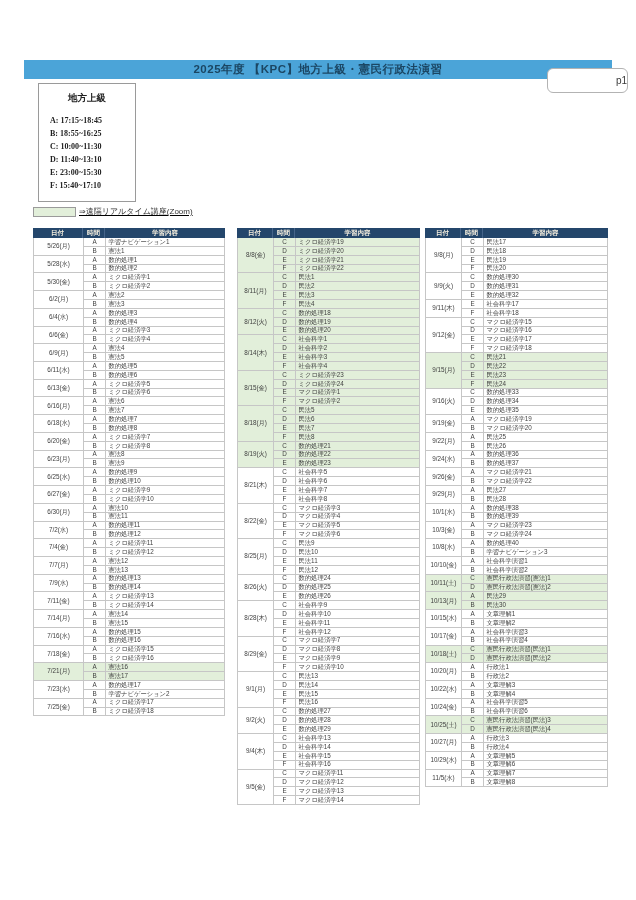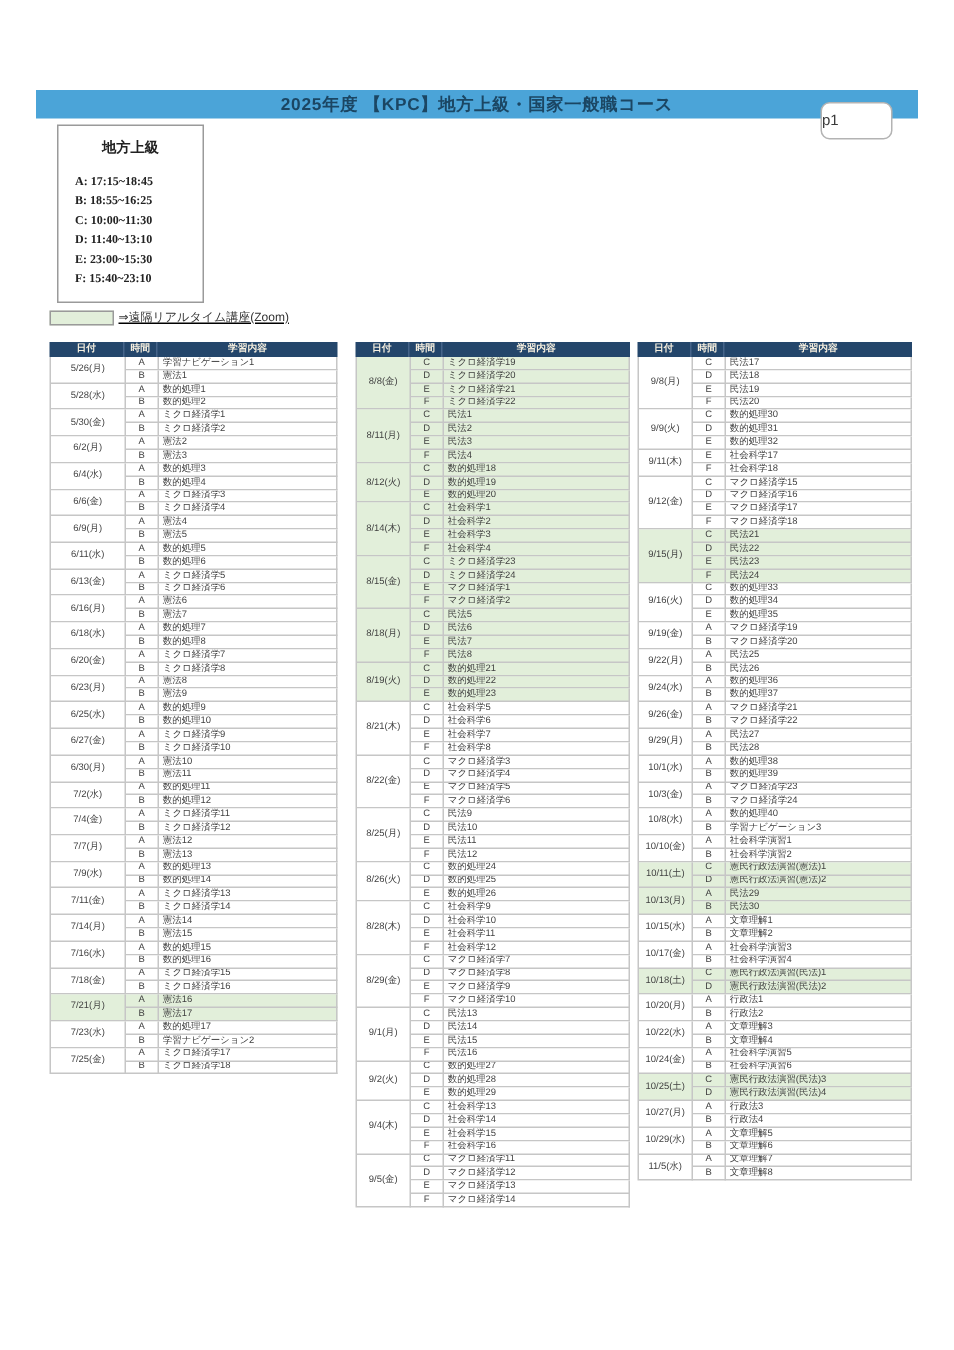--- a/index.html
+++ b/index.html
@@ -9,22 +9,22 @@
     -webkit-text-size-adjust:none;
   }
   .title-bar{
     position:absolute;left:24px;top:60px;width:588px;height:19px;
     background:#4ba4d8;color:#1b4663;font-size:11.5px;font-weight:bold;
     display:flex;align-items:center;justify-content:center;letter-spacing:.5px;
   }
   .page-badge{
     position:absolute;left:547px;top:68px;width:46px;height:23px;
     background:#ffffff;border:1px solid #b3b3b3;border-radius:6px;
-    display:flex;align-items:center;justify-content:flex-start;
-    font-size:10px;color:#3a3a3a;z-index:5;
+    display:flex;align-items:center;justify-content:flex-end;
+    font-size:10px;color:#3a3a3a;z-index:5;padding-left:33px;
   }
   .times-box{
     position:absolute;left:38px;top:83px;width:98px;height:119px;
     background:#ffffff;border:1px solid #9a9a9a;box-sizing:border-box;
   }
   .times-box .tb-title{
     margin-top:8px;text-align:center;font-size:9.5px;font-weight:bold;color:#222222;
   }
   .times-box .tb-list{margin-top:9px;padding-left:11px;}
   .times-box .tb-item{
@@ -64,36 +64,36 @@
   }
   .cell.date{grid-column:1;justify-content:center;}
   .cell.time{grid-column:2;justify-content:center;}
   .cell.subject{grid-column:3;justify-content:flex-start;padding-left:2.5px;}
   .cell.green{background:#e2efda;}
 </style>
 </head>
 <body>
 
 <div class="title-bar">
-  <span>2025年度 【KPC】地方上級・国家一般職コース</span>
+  <span>2025年度 【KPC】地方上級・憲民行政法演習</span>
 </div>
 
 <div class="page-badge">
   <span>p1</span>
 </div>
 
 <div class="times-box">
   <div class="tb-title">地方上級</div>
   <div class="tb-list">
     <div class="tb-item">A: 17:15~18:45</div>
     <div class="tb-item">B: 18:55~16:25</div>
     <div class="tb-item">C: 10:00~11:30</div>
     <div class="tb-item">D: 11:40~13:10</div>
     <div class="tb-item">E: 23:00~15:30</div>
-    <div class="tb-item">F: 15:40~23:10</div>
+    <div class="tb-item">F: 15:40~17:10</div>
   </div>
 </div>
 
 <div class="legend">
   <span class="swatch"></span>
   <span class="legend-text">⇒遠隔リアルタイム講座(Zoom)</span>
 </div>
 
 <div class="sched-table t1">
   <div class="thead">

